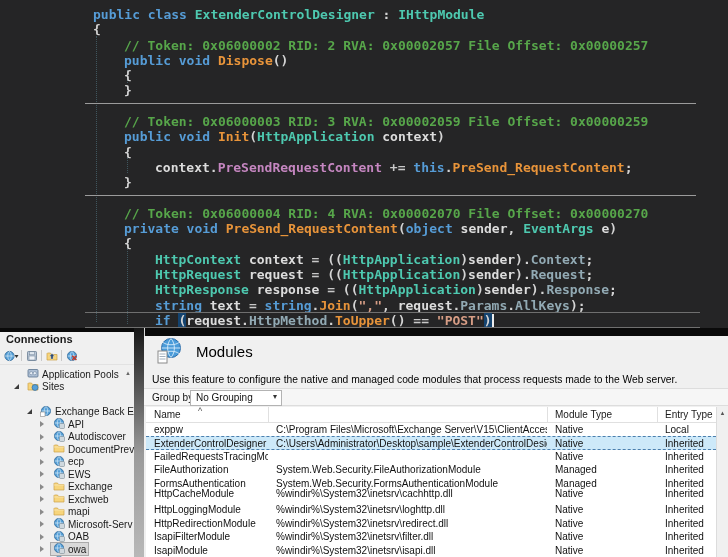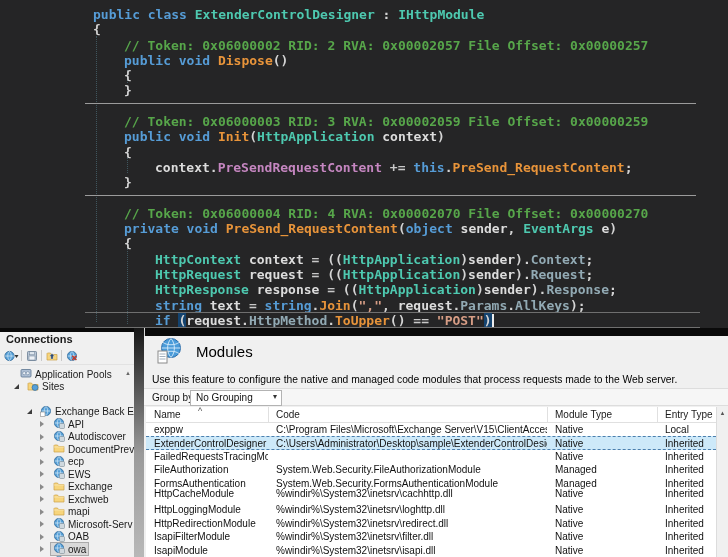--- a/index.html
+++ b/index.html
@@ -151,21 +151,21 @@
           <span class="tbtn">
             <svg width="12" height="12" viewBox="0 0 12 12">
               <circle cx="6" cy="6" r="4.6" fill="#56a0d8" stroke="#2a6496" stroke-width="0.8"></circle>
               <path d="M1.4 6h9.2M6 1.4c2.3 2.4 2.3 6.8 0 9.2M6 1.4c-2.3 2.4-2.3 6.8 0 9.2" fill="none" stroke="#d6eaf7" stroke-width="0.7"></path>
               <path d="M6.2 5.8 l4.2 4.2 M10.4 5.8 l-4.2 4.2" stroke="#c0392b" stroke-width="1.5"></path>
             </svg>
           </span>
         </div>
       <div class="tree">
           <div class="trow" style="top: 2px;">
-            <span class="node" style="left: 18px;">
+            <span class="node" style="left: 25px;">
               <span><svg width="12" height="12" viewBox="0 0 12 12">
                   <rect x="1" y="2.5" width="10" height="7.5" rx="1" fill="#aebfd4" stroke="#5c7590" stroke-width="0.8"></rect>
                   <circle cx="4.2" cy="6.2" r="1.6" fill="#e8eef5" stroke="#5c7590" stroke-width="0.5"></circle>
                   <circle cx="7.8" cy="6.2" r="1.6" fill="#e8eef5" stroke="#5c7590" stroke-width="0.5"></circle>
                 </svg></span>
               <span>Application Pools</span>
             </span>
           </div>
           <div class="trow" style="top: 14.5px;">
             <span class="exp o" style="left: 14px;"></span>
@@ -333,21 +333,20 @@
       <div class="groupbar">
         <span class="gb-label">Group by:</span>
         <span class="gb-dd">
           <span class="gb-val">No Grouping</span>
           <span class="gb-arrow">▾</span>
         </span>
       </div>
       <div class="mtable">
         <div class="thead">
             <span class="th" style="left: 0px; width: 122px;">Name<span class="sort-caret">^</span></span>
-            <span class="th" style="left: 122px; width: 279px;">Code</span>
             <span class="colsep" style="left: 122px;"></span>
             <span class="th" style="left: 401px; width: 110px;">Module Type</span>
             <span class="colsep" style="left: 401px;"></span>
             <span class="th" style="left: 511px; width: 59px;">Entry Type</span>
             <span class="colsep" style="left: 511px;"></span>
           </div>
         <div class="tbody">
             <div class="mrow" style="top: 0px; padding-left: 28px;">
               <span class="mcell" style="left: 0px; width: 122px;">exppw</span>
               <span class="mcell" style="left: 122px; width: 279px;">C:\Program Files\Microsoft\Exchange Server\V15\ClientAccess\Owa\a...</span>

